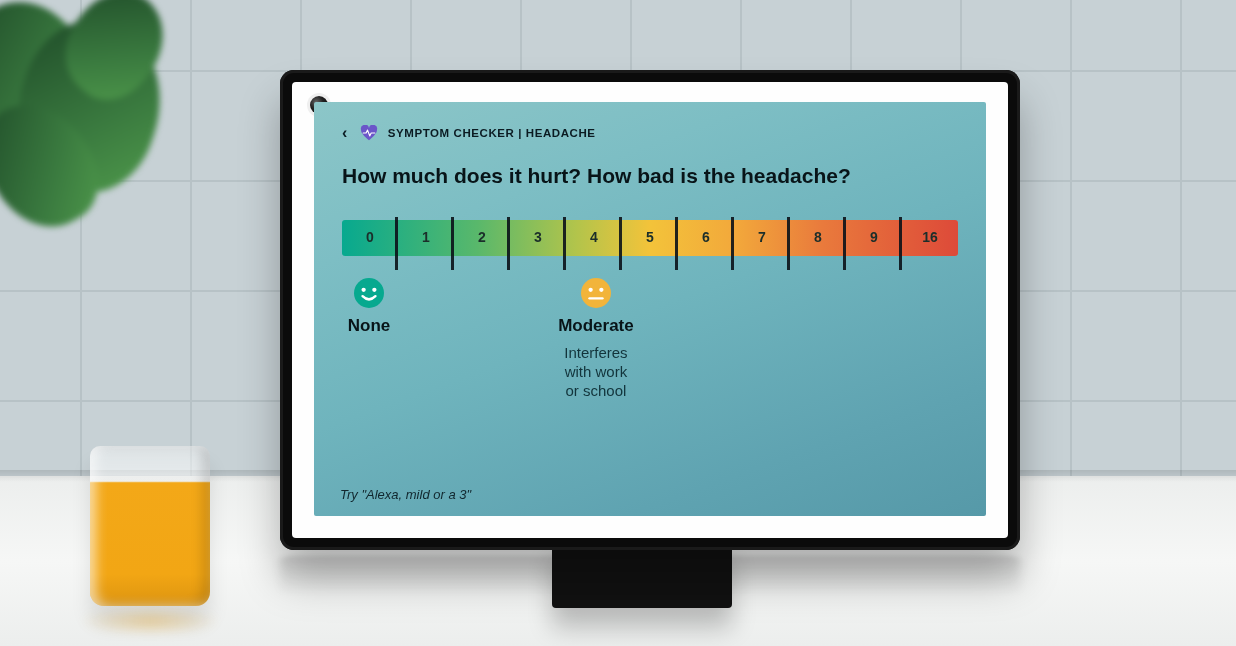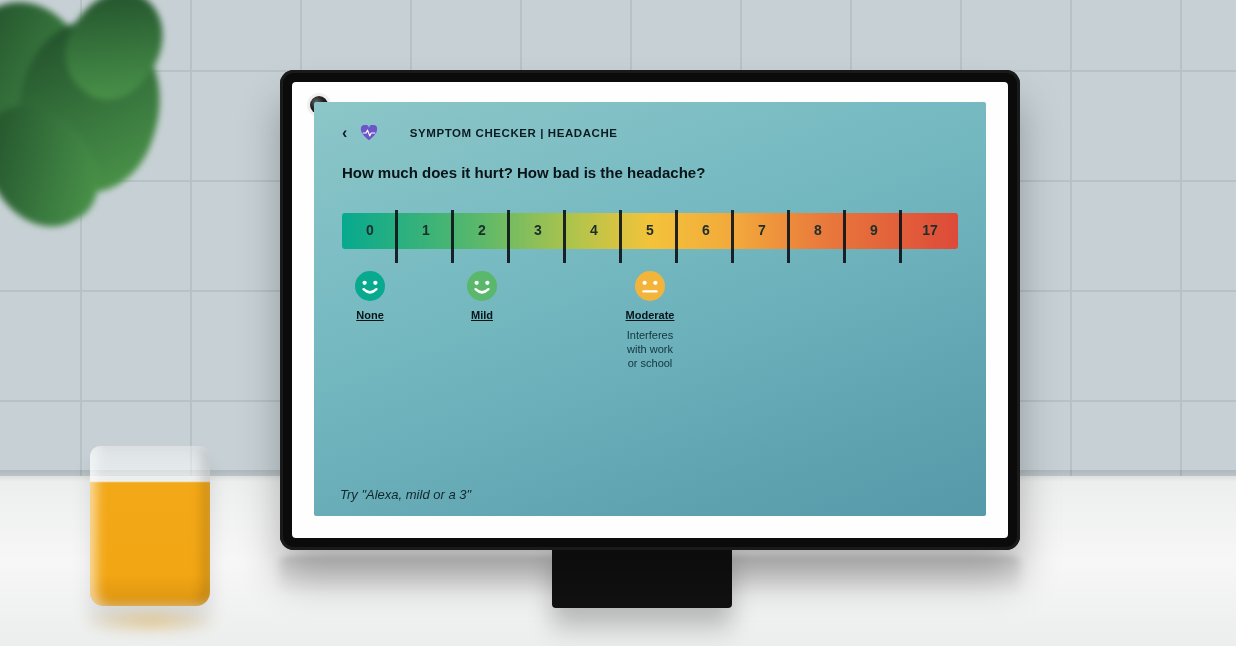--- a/index.html
+++ b/index.html
@@ -89,42 +89,42 @@
   .app {
     width:100%; height:100%;
     background: linear-gradient(160deg, #8cc6c8 0%, #7dbec4 25%, #6fb4bd 50%, #5fa3b1 80%, #5699a8 100%);
     border-radius:2px; padding:18px 28px 14px 28px; color:#123;
     position:relative;
   }
   .header { display:flex; align-items:center; gap:10px; font-size:12px; font-weight:700; letter-spacing:0.04em; color:#0b1b22; }
   .back-chevron { font-size:16px; color:#0b1b22; cursor:pointer; padding:4px 2px 4px 0; }
   .heart { width:18px; height:16px; position:relative; }
   .heart svg{display:block;}
-  .app-title{ text-transform:uppercase; font-size:11.5px; letter-spacing:0.05em;margin-left:22px;}
-
-  .question { font-size:15px; font-weight:600; color:#081418; margin-top:18px; }
+  .app-title{ text-transform:uppercase; font-size:11.5px; letter-spacing:0.05em;}
+
+  .question { font-size:21px; font-weight:600; color:#081418; margin-top:18px; }
 
   .scale-wrap { margin-top:32px; }
   .bar {
     position:relative; height:36px; width:100%;
     background: linear-gradient(90deg,#07a98f 0%, #59b86b 22%, #b2c44b 38%, #f3c33a 50%, #f2a83b 64%, #e97a3c 78%, #dd4a39 100%);
     border-radius:3px;
   }
   .ticks { position:absolute; inset:0; display:grid; grid-template-columns:repeat(11,1fr); }
   .tick { position:relative; text-align:center; font-size:14px; font-weight:600; color:#1b2e2a; padding-top:9px; cursor:pointer;}
   .tick:not(:last-child)::after{
     content:""; position:absolute; right:0; top:-3px; bottom:-14px; width:3px; background:#0b1218; opacity:0.9;
   }
 
   .faces { display:grid; grid-template-columns:repeat(11,1fr); margin-top:22px; }
   .face-slot { display:flex; flex-direction:column; align-items:center; gap:8px; }
   .face { width:30px; height:30px; border-radius:50%; display:flex; align-items:center; justify-content:center; }
   .face svg{display:block;}
-  .lvl-label{ font-size:11px; font-weight:700; color:#081418;text-decoration:underline; }
-  .lvl-sub{ font-size:11px; color:#12343b; text-align:center; line-height:1.25; max-width:90px;}
+  .lvl-label{ font-size:17px; font-weight:700; color:#081418; }
+  .lvl-sub{ font-size:15px; color:#12343b; text-align:center; line-height:1.25; max-width:90px;}
 
   .hint { position:absolute; left:26px; bottom:14px; font-style:italic; font-size:13px; color:#11272e;}
 </style>
 </head>
 <body>
 
 <div class="scene">
   <div class="wall"></div>
   <div class="counter"></div>
 
@@ -168,47 +168,36 @@
                 <div class="tick">0</div>
                 <div class="tick">1</div>
                 <div class="tick">2</div>
                 <div class="tick">3</div>
                 <div class="tick">4</div>
                 <div class="tick">5</div>
                 <div class="tick">6</div>
                 <div class="tick">7</div>
                 <div class="tick">8</div>
                 <div class="tick">9</div>
-                <div class="tick">17</div>
+                <div class="tick">16</div>
               </div>
           </div>
           <div class="faces" id="faces">
               <div class="face-slot">
                 <div class="face">
                   <svg viewBox="0 0 28 28" width="30" height="30">
                     <circle cx="14" cy="14" r="14" fill="#07a98f"></circle>
                     <circle cx="9" cy="11" r="2" fill="#fff"></circle>
                     <circle cx="19" cy="11" r="2" fill="#fff"></circle>
                     <path d="M8 17 Q14 23 20 17" stroke="#fff" stroke-width="2.3" fill="none" stroke-linecap="round"></path>
                   </svg>
                 </div>
                 <div class="lvl-label">None</div>
               </div>
               <div class="face-slot"></div>
-              <div class="face-slot">
-                <div class="face">
-                  <svg viewBox="0 0 28 28" width="30" height="30">
-                    <circle cx="14" cy="14" r="14" fill="#59b86b"></circle>
-                    <circle cx="9" cy="11" r="2" fill="#fff"></circle>
-                    <circle cx="19" cy="11" r="2" fill="#fff"></circle>
-                    <path d="M8 17 Q14 23 20 17" stroke="#fff" stroke-width="2.3" fill="none" stroke-linecap="round"></path>
-                  </svg>
-                </div>
-                <div class="lvl-label">Mild</div>
-              </div>
               <div class="face-slot"></div>
               <div class="face-slot"></div>
               <div class="face-slot">
                 <div class="face">
                   <svg viewBox="0 0 28 28" width="30" height="30">
                     <circle cx="14" cy="14" r="14" fill="#f2b43a"></circle>
                     <circle cx="9" cy="11" r="2" fill="#fff"></circle>
                     <circle cx="19" cy="11" r="2" fill="#fff"></circle>
                     <line x1="8" y1="19" x2="20" y2="19" stroke="#fff" stroke-width="2.3" stroke-linecap="round"></line>
                   </svg>

